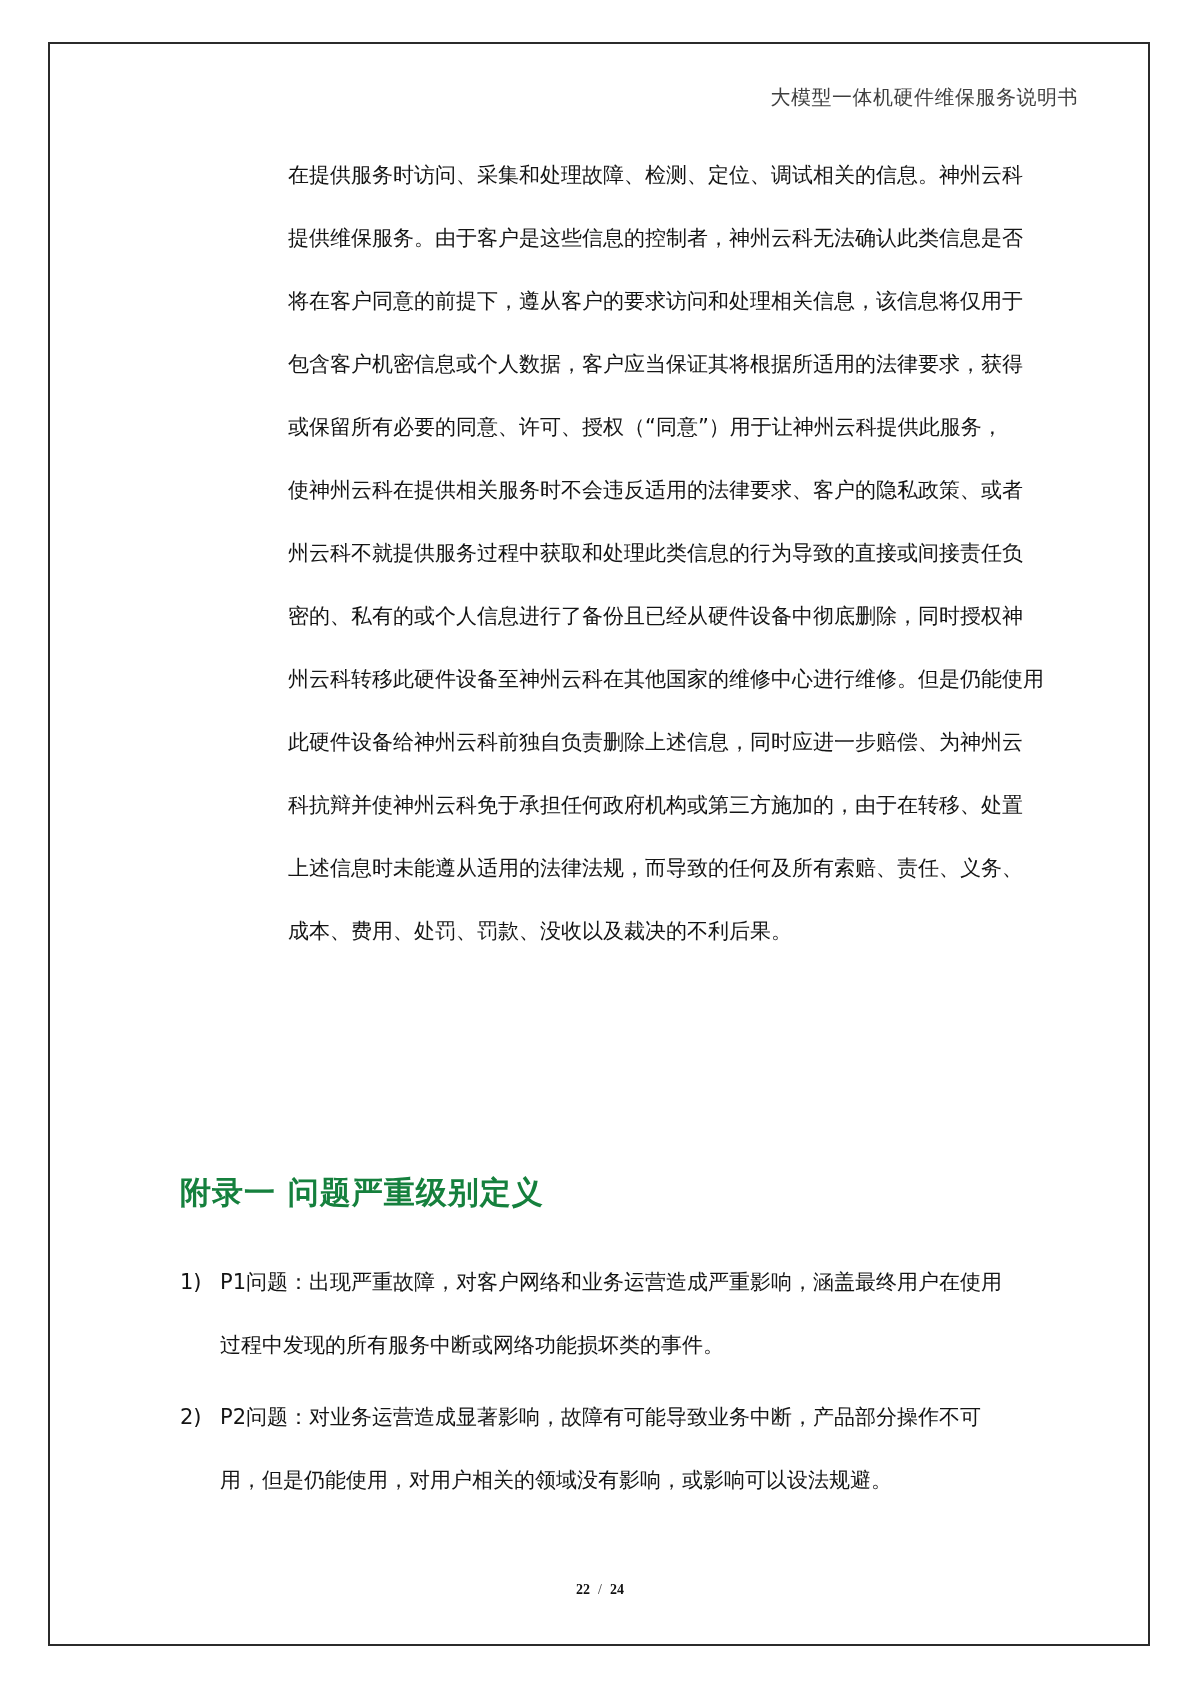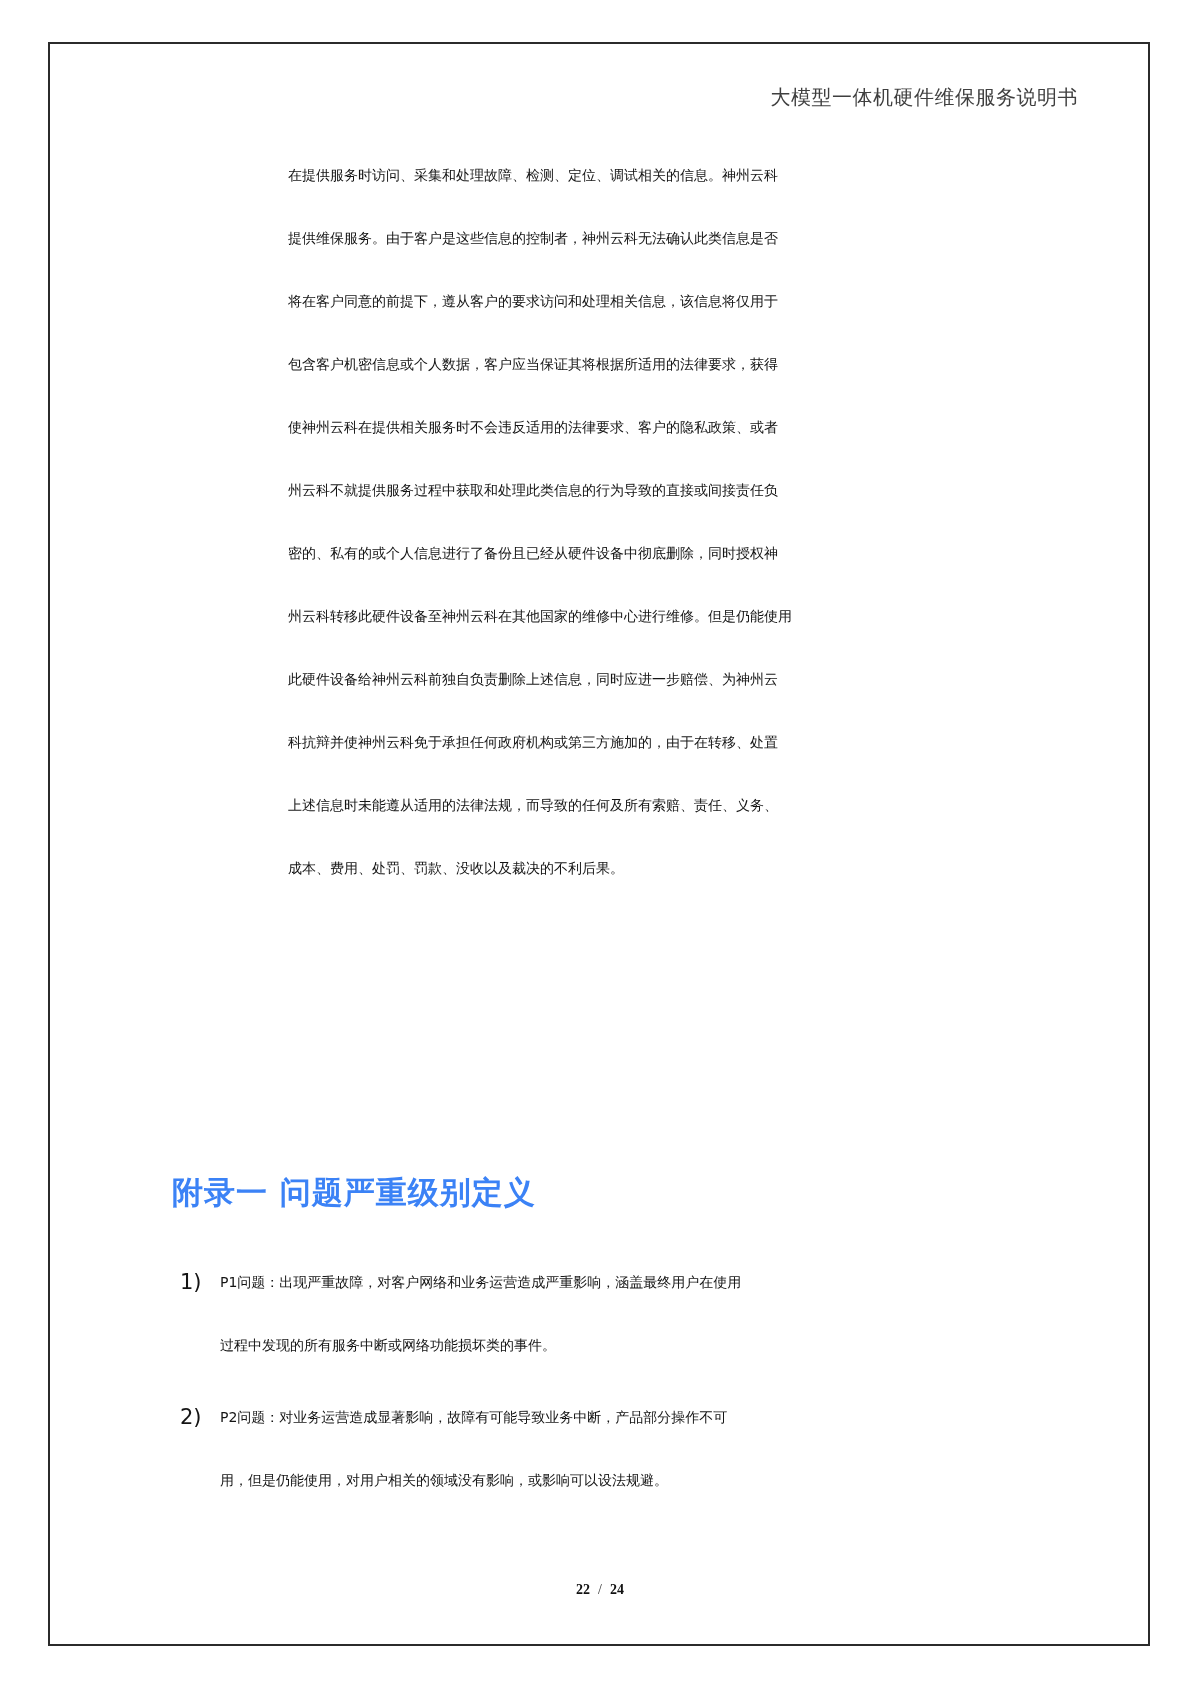--- a/index.html
+++ b/index.html
@@ -34,33 +34,33 @@
     letter-spacing: 0.5px;
     white-space: nowrap;
   }
   .body-paragraph {
     position: absolute;
     left: 288px;
     top: 144px;
     width: 735px;
   }
   .pline {
-    font-size: 14px;
+    font-size: 21px;
     line-height: 63px;
     white-space: nowrap;
     color: #141414;
   }
   .appendix-title {
     position: absolute;
-    left: 172px;
+    left: 180px;
     top: 1172px;
     margin: 0;
     font-size: 31px;
     font-weight: bold;
-    color: #3b82f6;
+    color: #15803d;
     letter-spacing: 1px;
     white-space: nowrap;
   }
   .appendix-list {
     position: absolute;
     left: 180px;
     top: 1251px;
     width: 850px;
   }
   .list-item {
@@ -104,20 +104,21 @@
 
   <div class="page-border"></div>
 
   <div class="doc-header">大模型一体机硬件维保服务说明书</div>
 
   <div class="body-paragraph">
     <div class="pline">在提供服务时访问、采集和处理故障、检测、定位、调试相关的信息。神州云科</div>
     <div class="pline">提供维保服务。由于客户是这些信息的控制者，神州云科无法确认此类信息是否</div>
     <div class="pline">将在客户同意的前提下，遵从客户的要求访问和处理相关信息，该信息将仅用于</div>
     <div class="pline">包含客户机密信息或个人数据，客户应当保证其将根据所适用的法律要求，获得</div>
+    <div class="pline">或保留所有必要的同意、许可、授权（“同意”）用于让神州云科提供此服务，</div>
     <div class="pline">使神州云科在提供相关服务时不会违反适用的法律要求、客户的隐私政策、或者</div>
     <div class="pline">州云科不就提供服务过程中获取和处理此类信息的行为导致的直接或间接责任负</div>
     <div class="pline">密的、私有的或个人信息进行了备份且已经从硬件设备中彻底删除，同时授权神</div>
     <div class="pline">州云科转移此硬件设备至神州云科在其他国家的维修中心进行维修。但是仍能使用</div>
     <div class="pline">此硬件设备给神州云科前独自负责删除上述信息，同时应进一步赔偿、为神州云</div>
     <div class="pline">科抗辩并使神州云科免于承担任何政府机构或第三方施加的，由于在转移、处置</div>
     <div class="pline">上述信息时未能遵从适用的法律法规，而导致的任何及所有索赔、责任、义务、</div>
     <div class="pline">成本、费用、处罚、罚款、没收以及裁决的不利后果。</div>
   </div>
 

